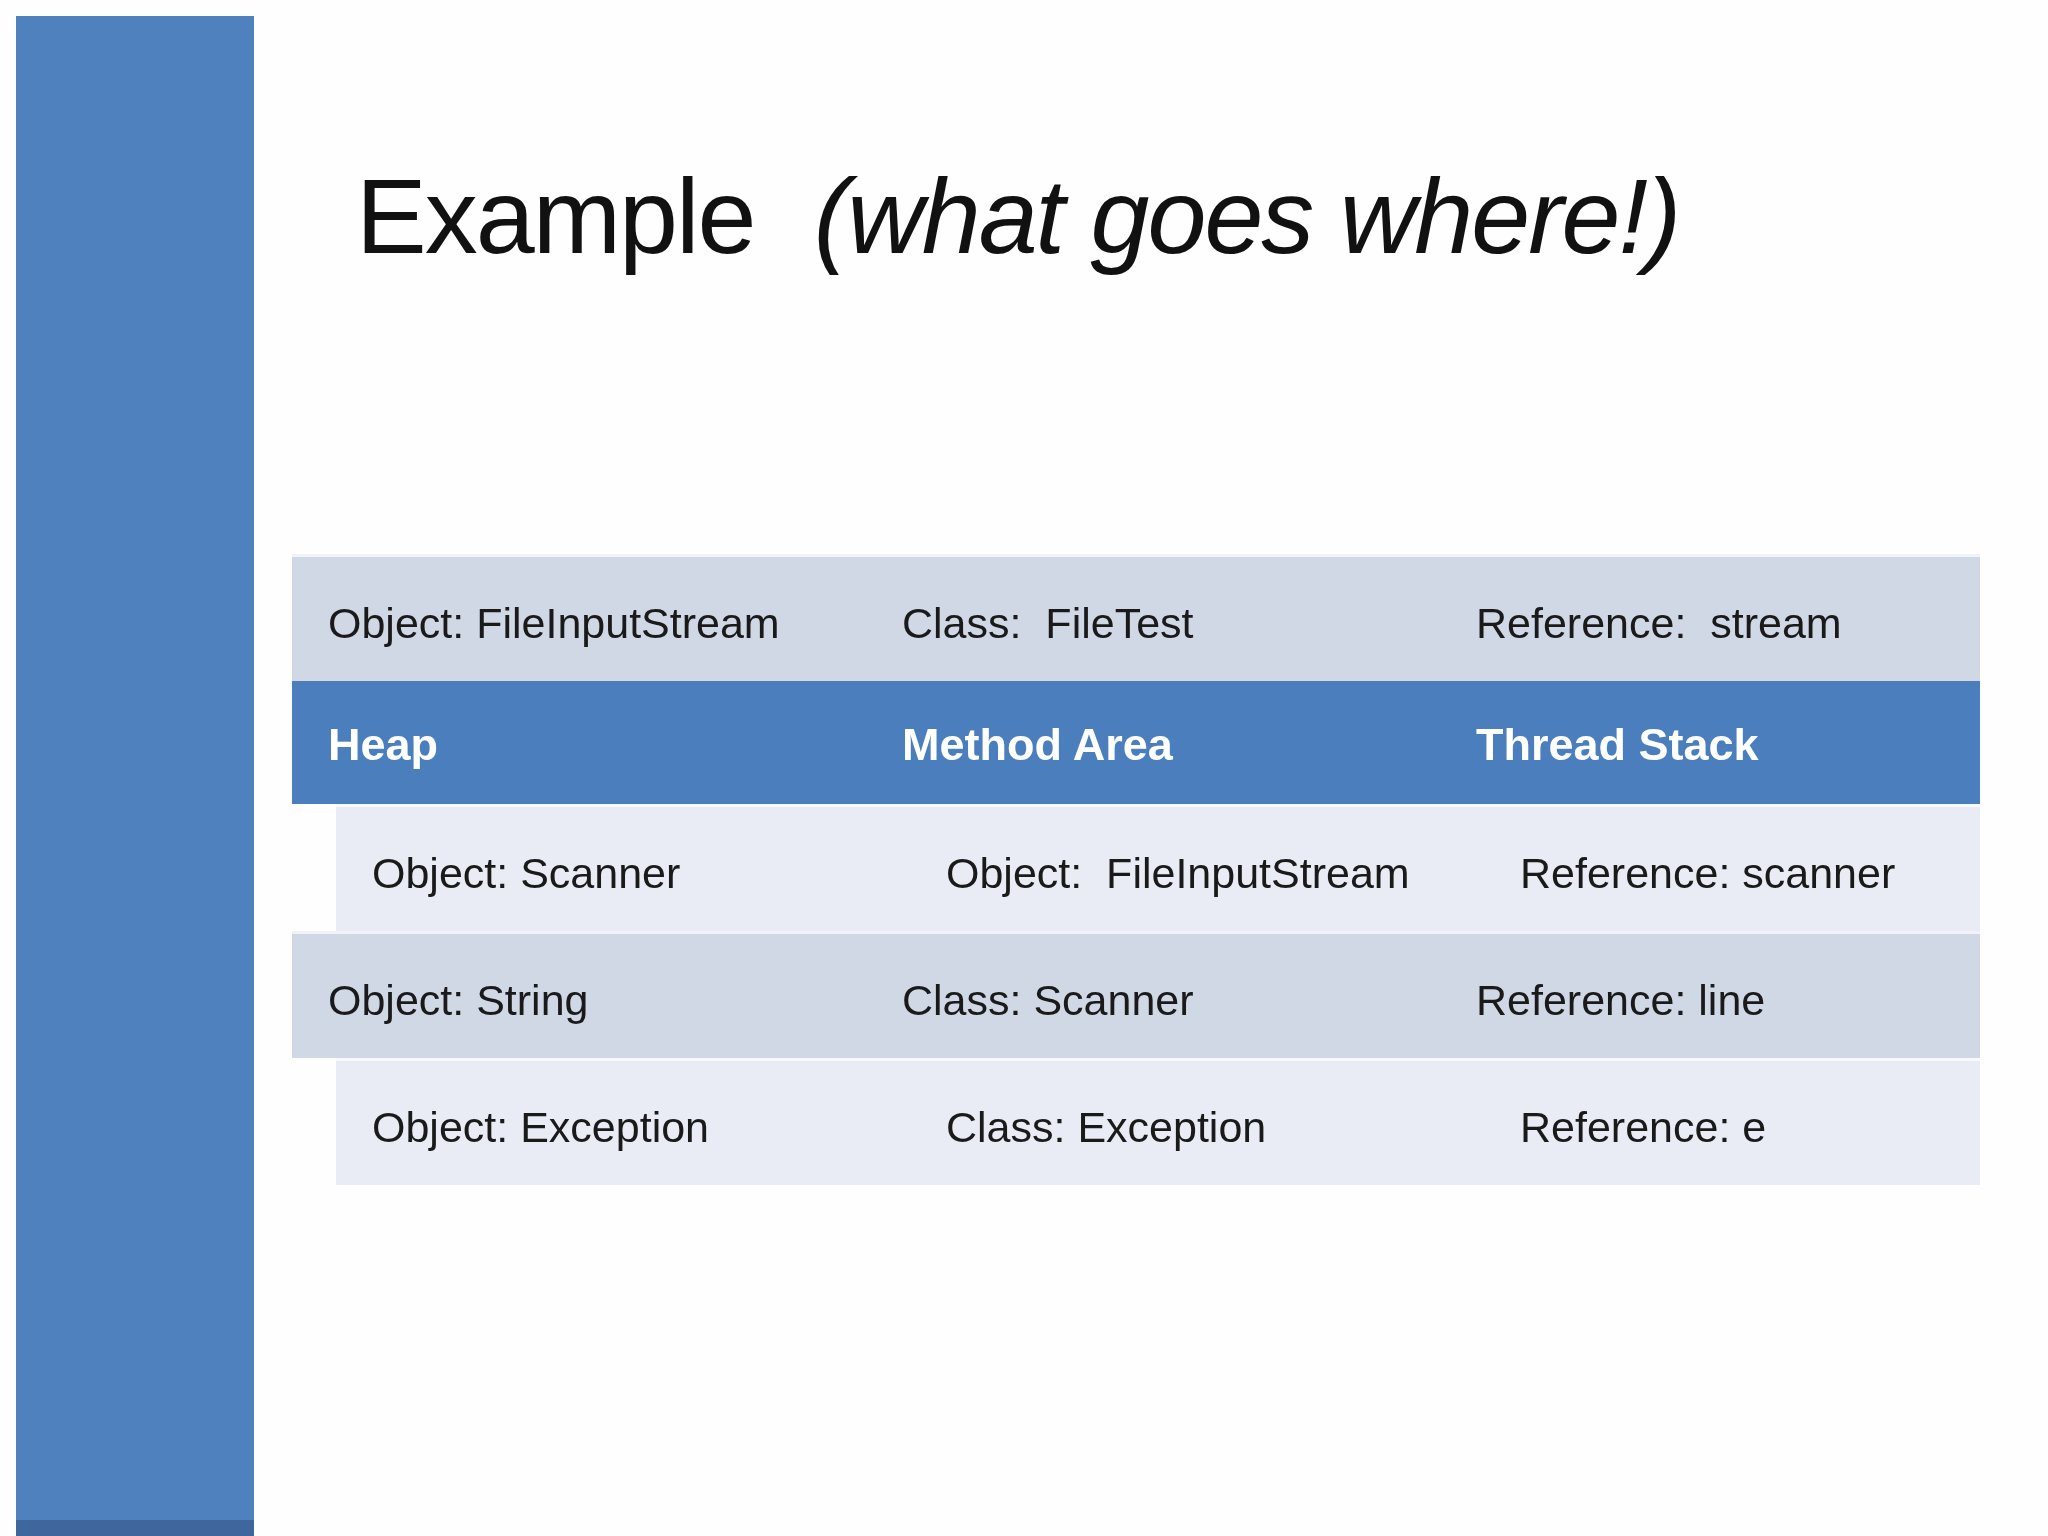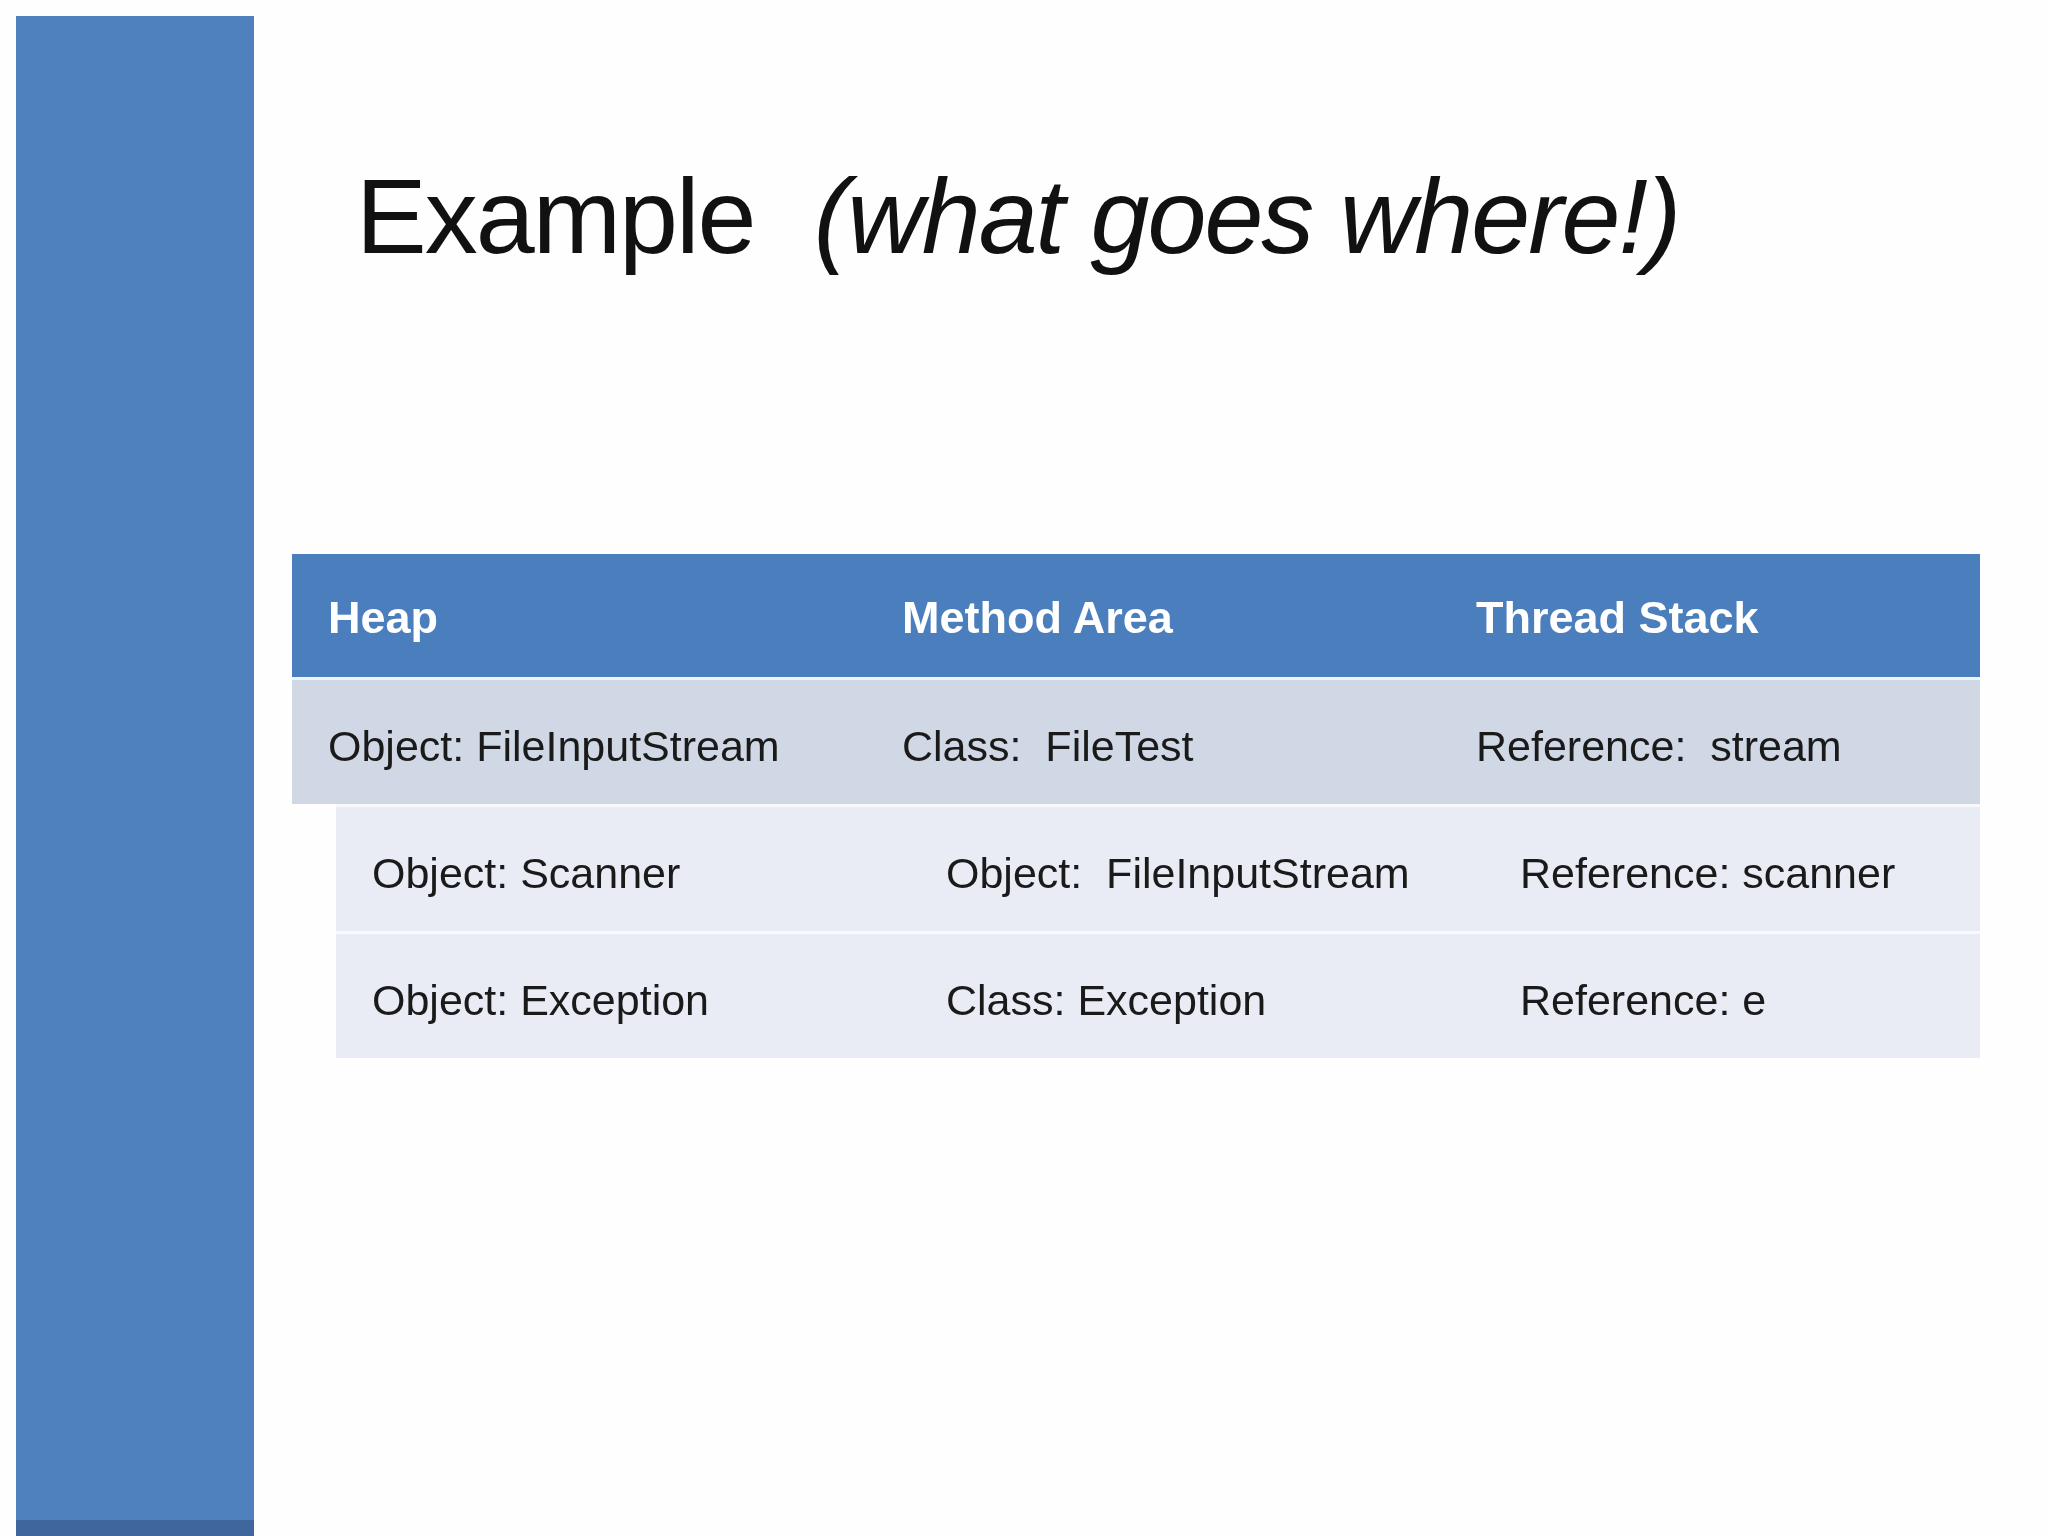--- a/index.html
+++ b/index.html
@@ -86,38 +86,43 @@
 <div class="slide">
 
   <div class="sidebar">
     <div class="sidebar-edge"></div>
   </div>
 
   <h1 class="title"><span>Example </span><em>(what goes where!)</em></h1>
 
   <div class="table">
 
+    <div class="row tr dark">
+      <div class="td">Object: FileInputStream</div>
+      <div class="td">Class:  FileTest</div>
+      <div class="td">Reference:  stream</div>
+    </div>
+
     <div class="row thead">
       <div class="th">Heap</div>
       <div class="th">Method Area</div>
       <div class="th">Thread Stack</div>
-    </div>
-
-    <div class="row tr dark">
-      <div class="td">Object: FileInputStream</div>
-      <div class="td">Class:  FileTest</div>
-      <div class="td">Reference:  stream</div>
     </div>
 
     <div class="row tr light">
       <div class="td">Object: Scanner</div>
       <div class="td">Object:  FileInputStream</div>
       <div class="td">Reference: scanner</div>
     </div>
 
+    <div class="row tr dark">
+      <div class="td">Object: String</div>
+      <div class="td">Class: Scanner</div>
+      <div class="td">Reference: line</div>
+    </div>
 
     <div class="row tr light">
       <div class="td">Object: Exception</div>
       <div class="td">Class: Exception</div>
       <div class="td">Reference: e</div>
     </div>
 
   </div>
 </div>
 

